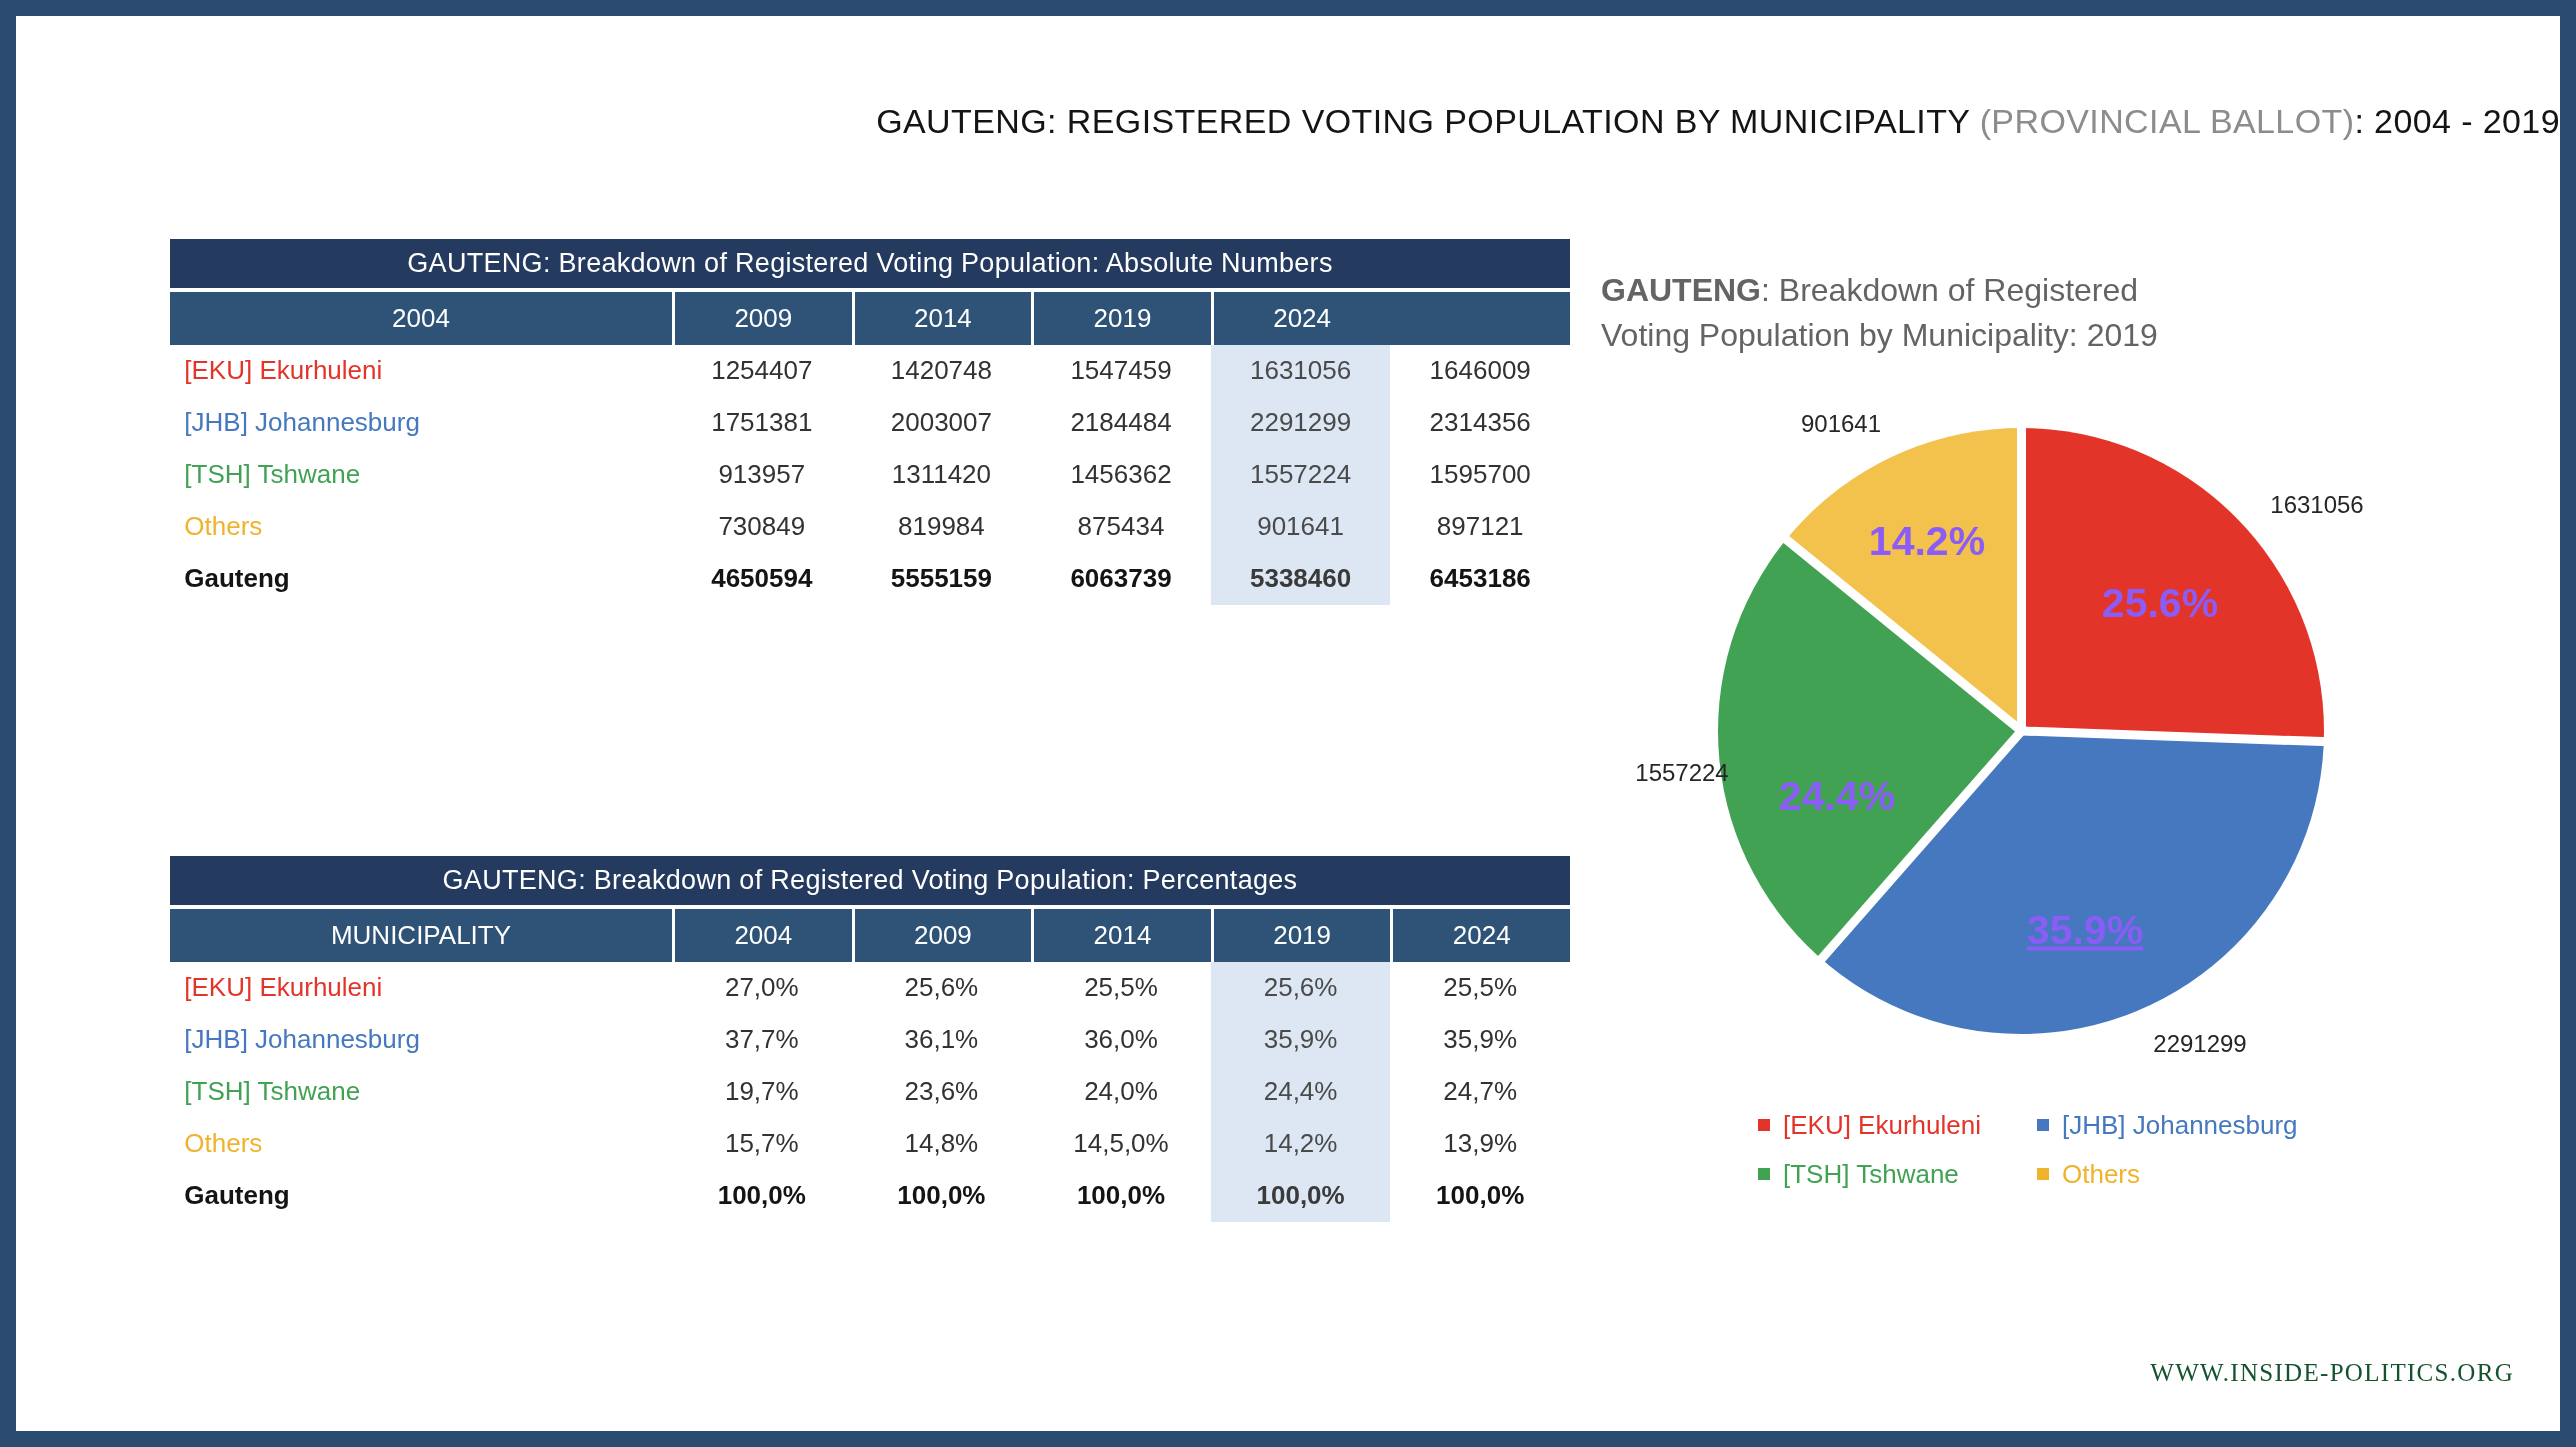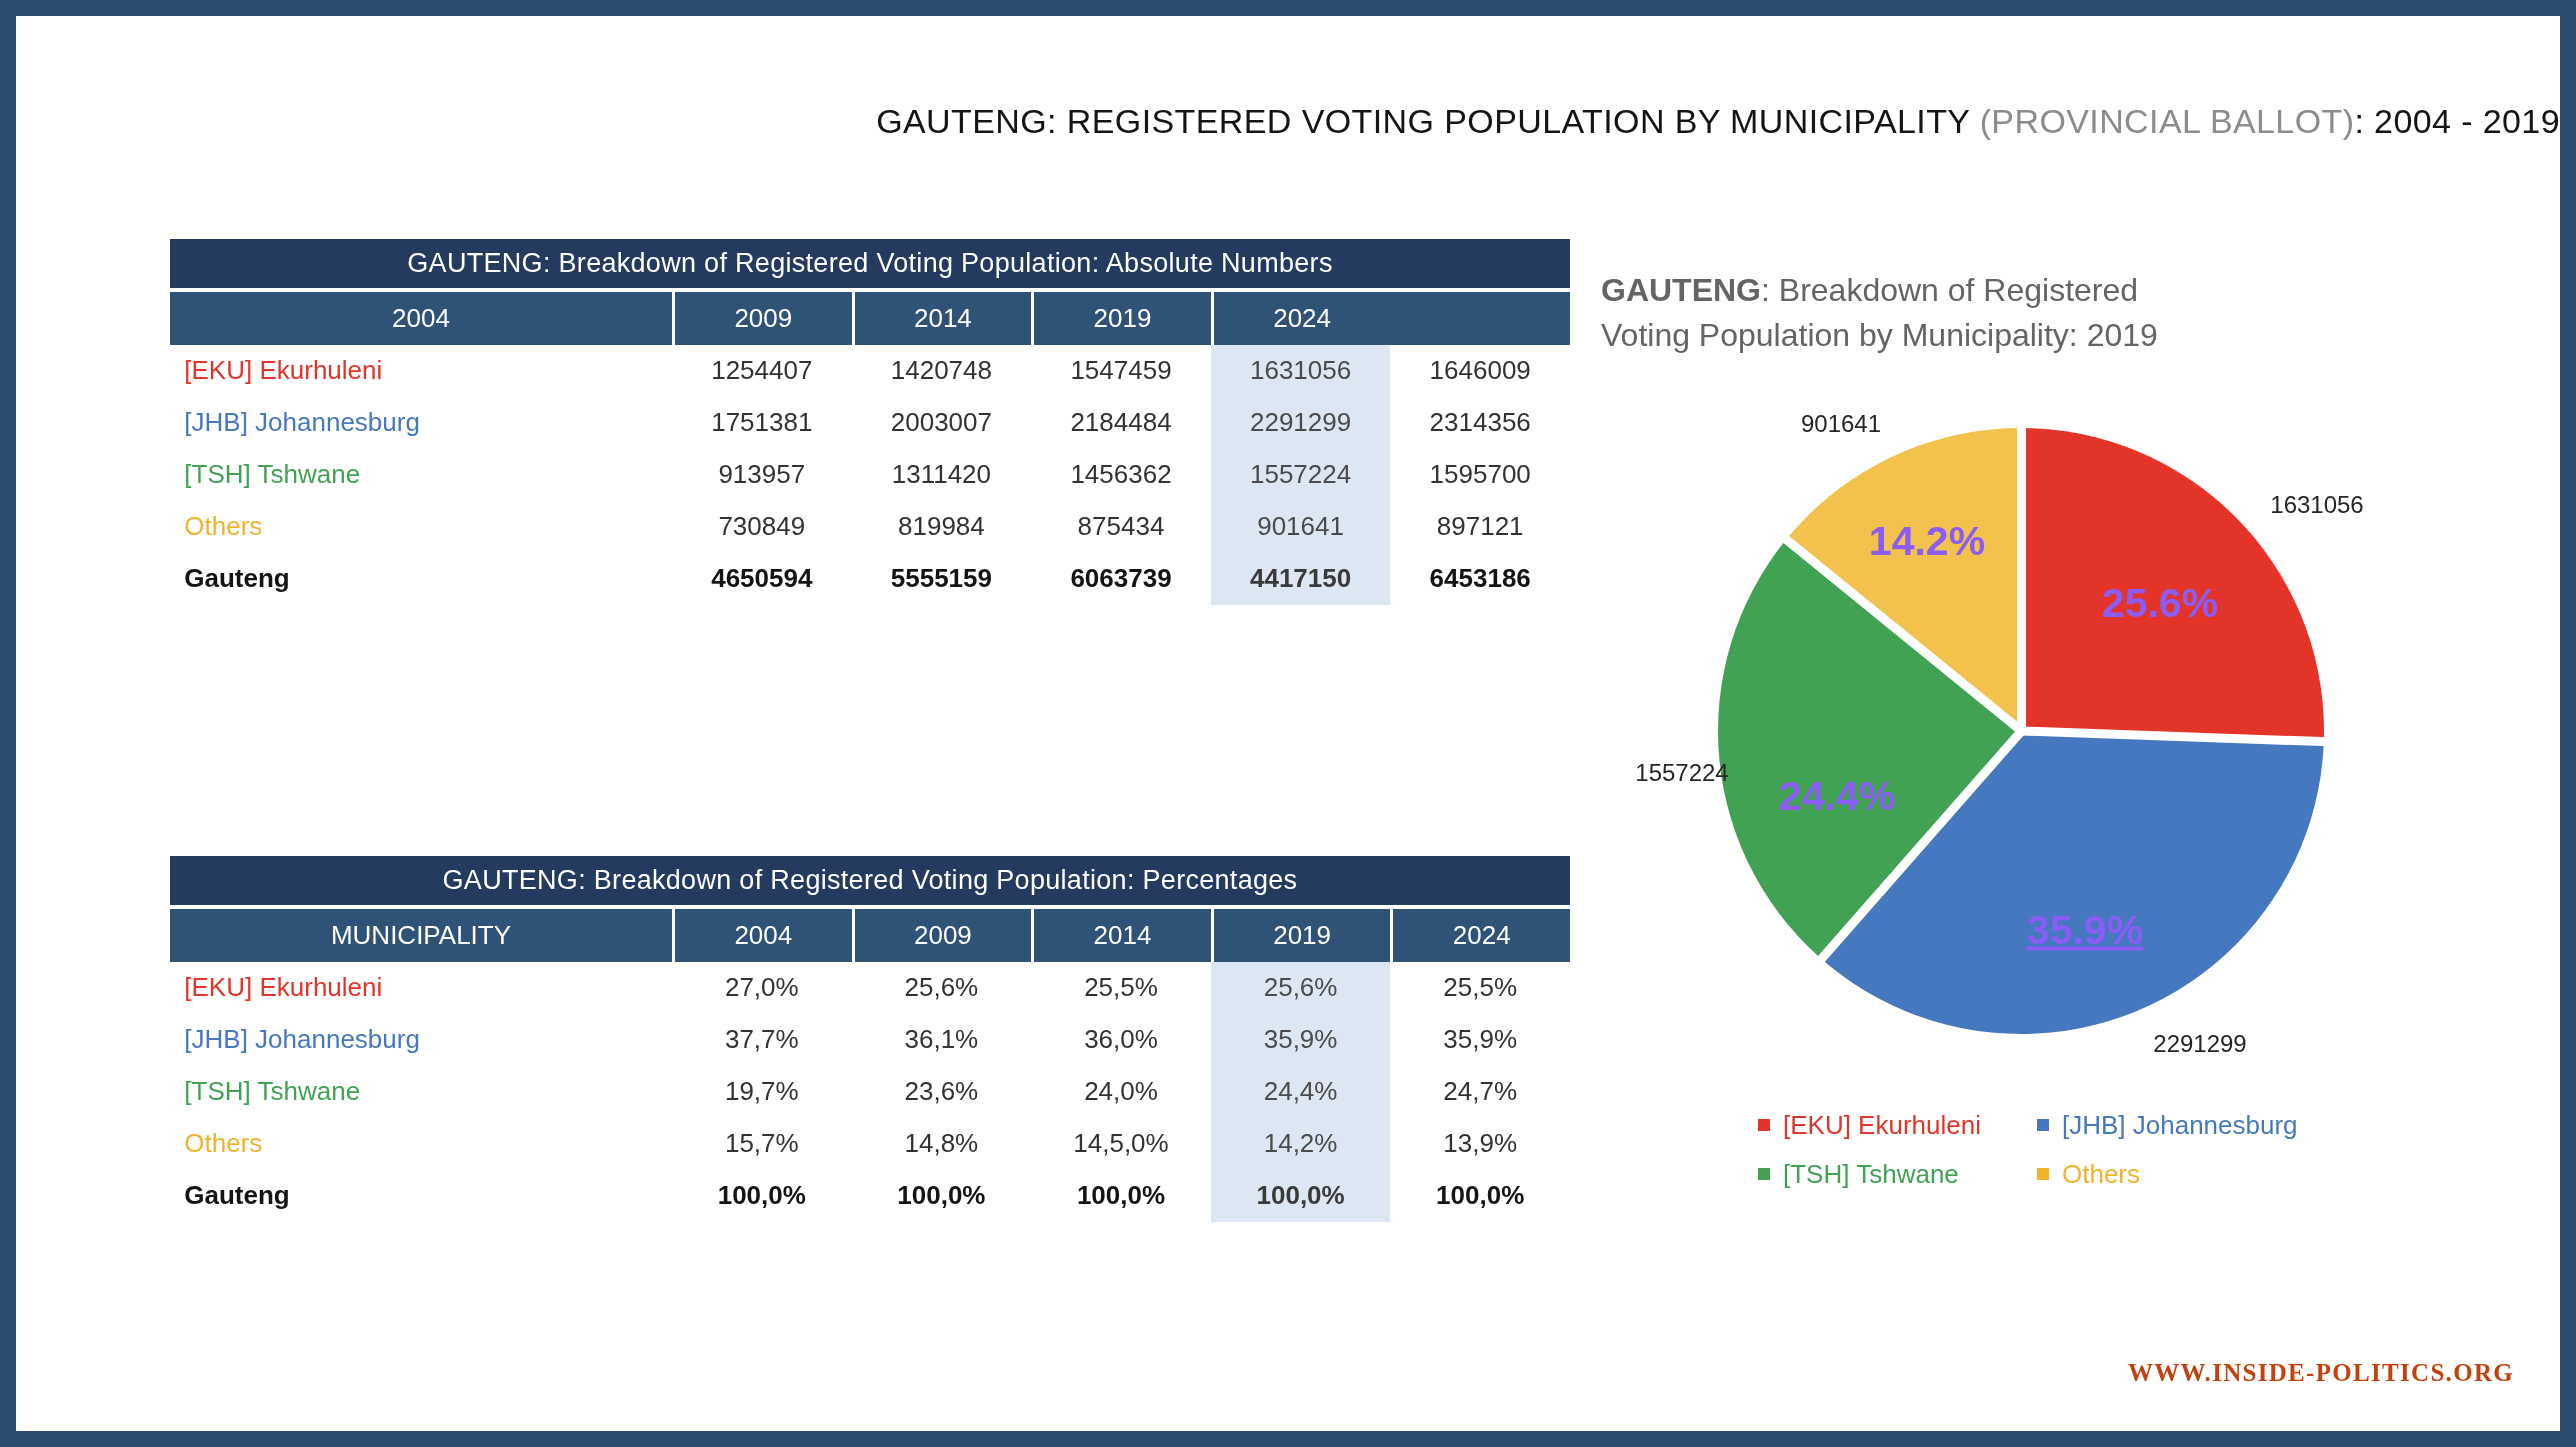--- a/index.html
+++ b/index.html
@@ -46,22 +46,22 @@
   .out-label{position:absolute;transform:translate(-50%,-50%);font-size:24px;color:#262626;
              white-space:nowrap;}
 
   
   .legend-item{position:absolute;display:flex;align-items:center;gap:13.4px;height:32px;}
   .legend-swatch{width:11.6px;height:11.6px;flex:0 0 11.6px;}
   .legend-label{font-size:26px;white-space:nowrap;}
 
   
   .footer{position:absolute;left:1952px;top:1343px;width:546px;text-align:right;
-          font-family:"Liberation Serif","DejaVu Serif",serif;font-weight:700;
-          font-size:25px;letter-spacing:1.3px;color:#c2410c;}
+          font-family:"Liberation Serif","DejaVu Serif",serif;font-weight:400;
+          font-size:25px;letter-spacing:1.3px;color:#14532d;}
 </style>
 </head>
 <body>
 
 <div class="frame">
   <div class="canvas">
 
     <div class="main-title">
       <span>GAUTENG: REGISTERED VOTING POPULATION BY MUNICIPALITY </span><span class="gray">(PROVINCIAL BALLOT)</span><span>: 2004 - 2019</span>
     </div>
@@ -106,21 +106,21 @@
           <div>819984</div>
           <div>875434</div>
           <div>901641</div>
           <div>897121</div>
         </div>
         <div class="t-row total">
           <div>Gauteng</div>
           <div>4650594</div>
           <div>5555159</div>
           <div>6063739</div>
-          <div>4417150</div>
+          <div>5338460</div>
           <div>6453186</div>
         </div>
       </div>
     </section>
 
     <section class="tbl tbl-pct">
       <div class="t-title">GAUTENG: Breakdown of Registered Voting Population: Percentages</div>
       <div class="t-head">
         <div>MUNICIPALITY</div>
         <div>2004</div>

